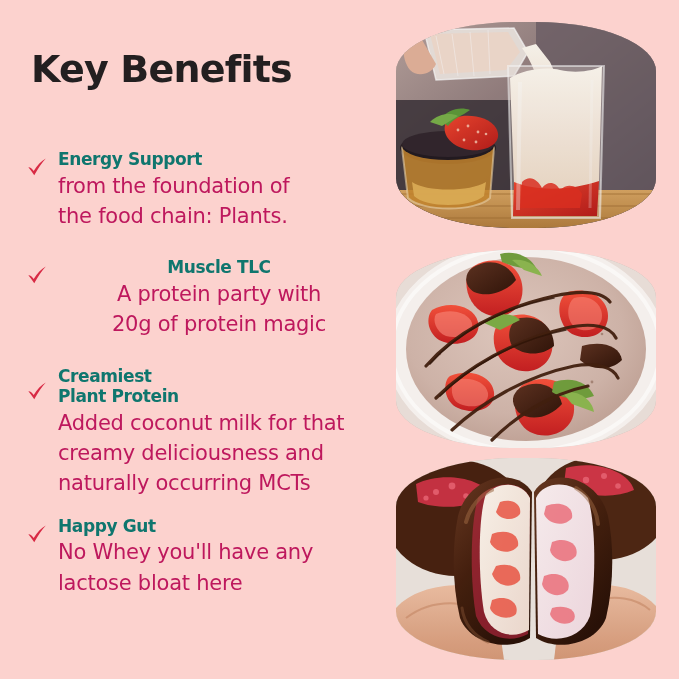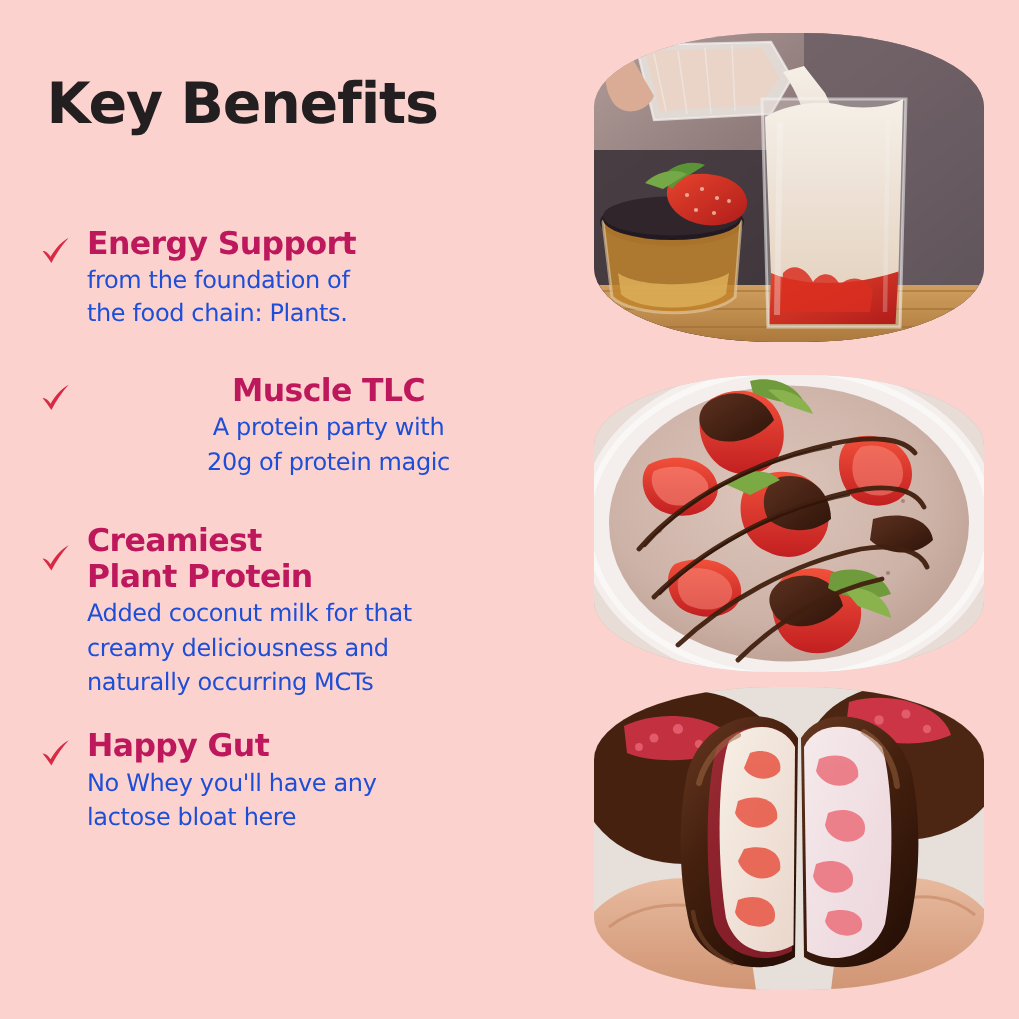--- a/index.html
+++ b/index.html
@@ -57,33 +57,33 @@
     position: absolute;
     left: 26px;
     top: 7px;
     width: 22px;
     height: 22px;
     display: block;
   }
   .benefit-heading {
     font-family: "DejaVu Sans", sans-serif;
     font-weight: bold;
-    font-size: 21px;
+    font-size: 17px;
     letter-spacing: -0.4px;
-    color: #be185d;
+    color: #0f766e;
     line-height: 1.17;
     margin: 0 0 1px 0;
     white-space: pre-line;
   }
   .benefit-body {
     font-family: "DejaVu Sans", sans-serif;
     font-weight: normal;
-    font-size: 16px;
+    font-size: 21px;
     letter-spacing: -0.25px;
-    color: #1d4ed8;
+    color: #be185d;
     line-height: 1.43;
     margin: 0;
     white-space: pre-line;
   }
 
   
   .benefit.b1 { margin-bottom: 27px; }
   .benefit.b2 { margin-bottom: 28px; text-align: center; }
   .benefit.b3 { margin-bottom: 28px; }
   .benefit.b4 .check-icon { top: 14px; }

